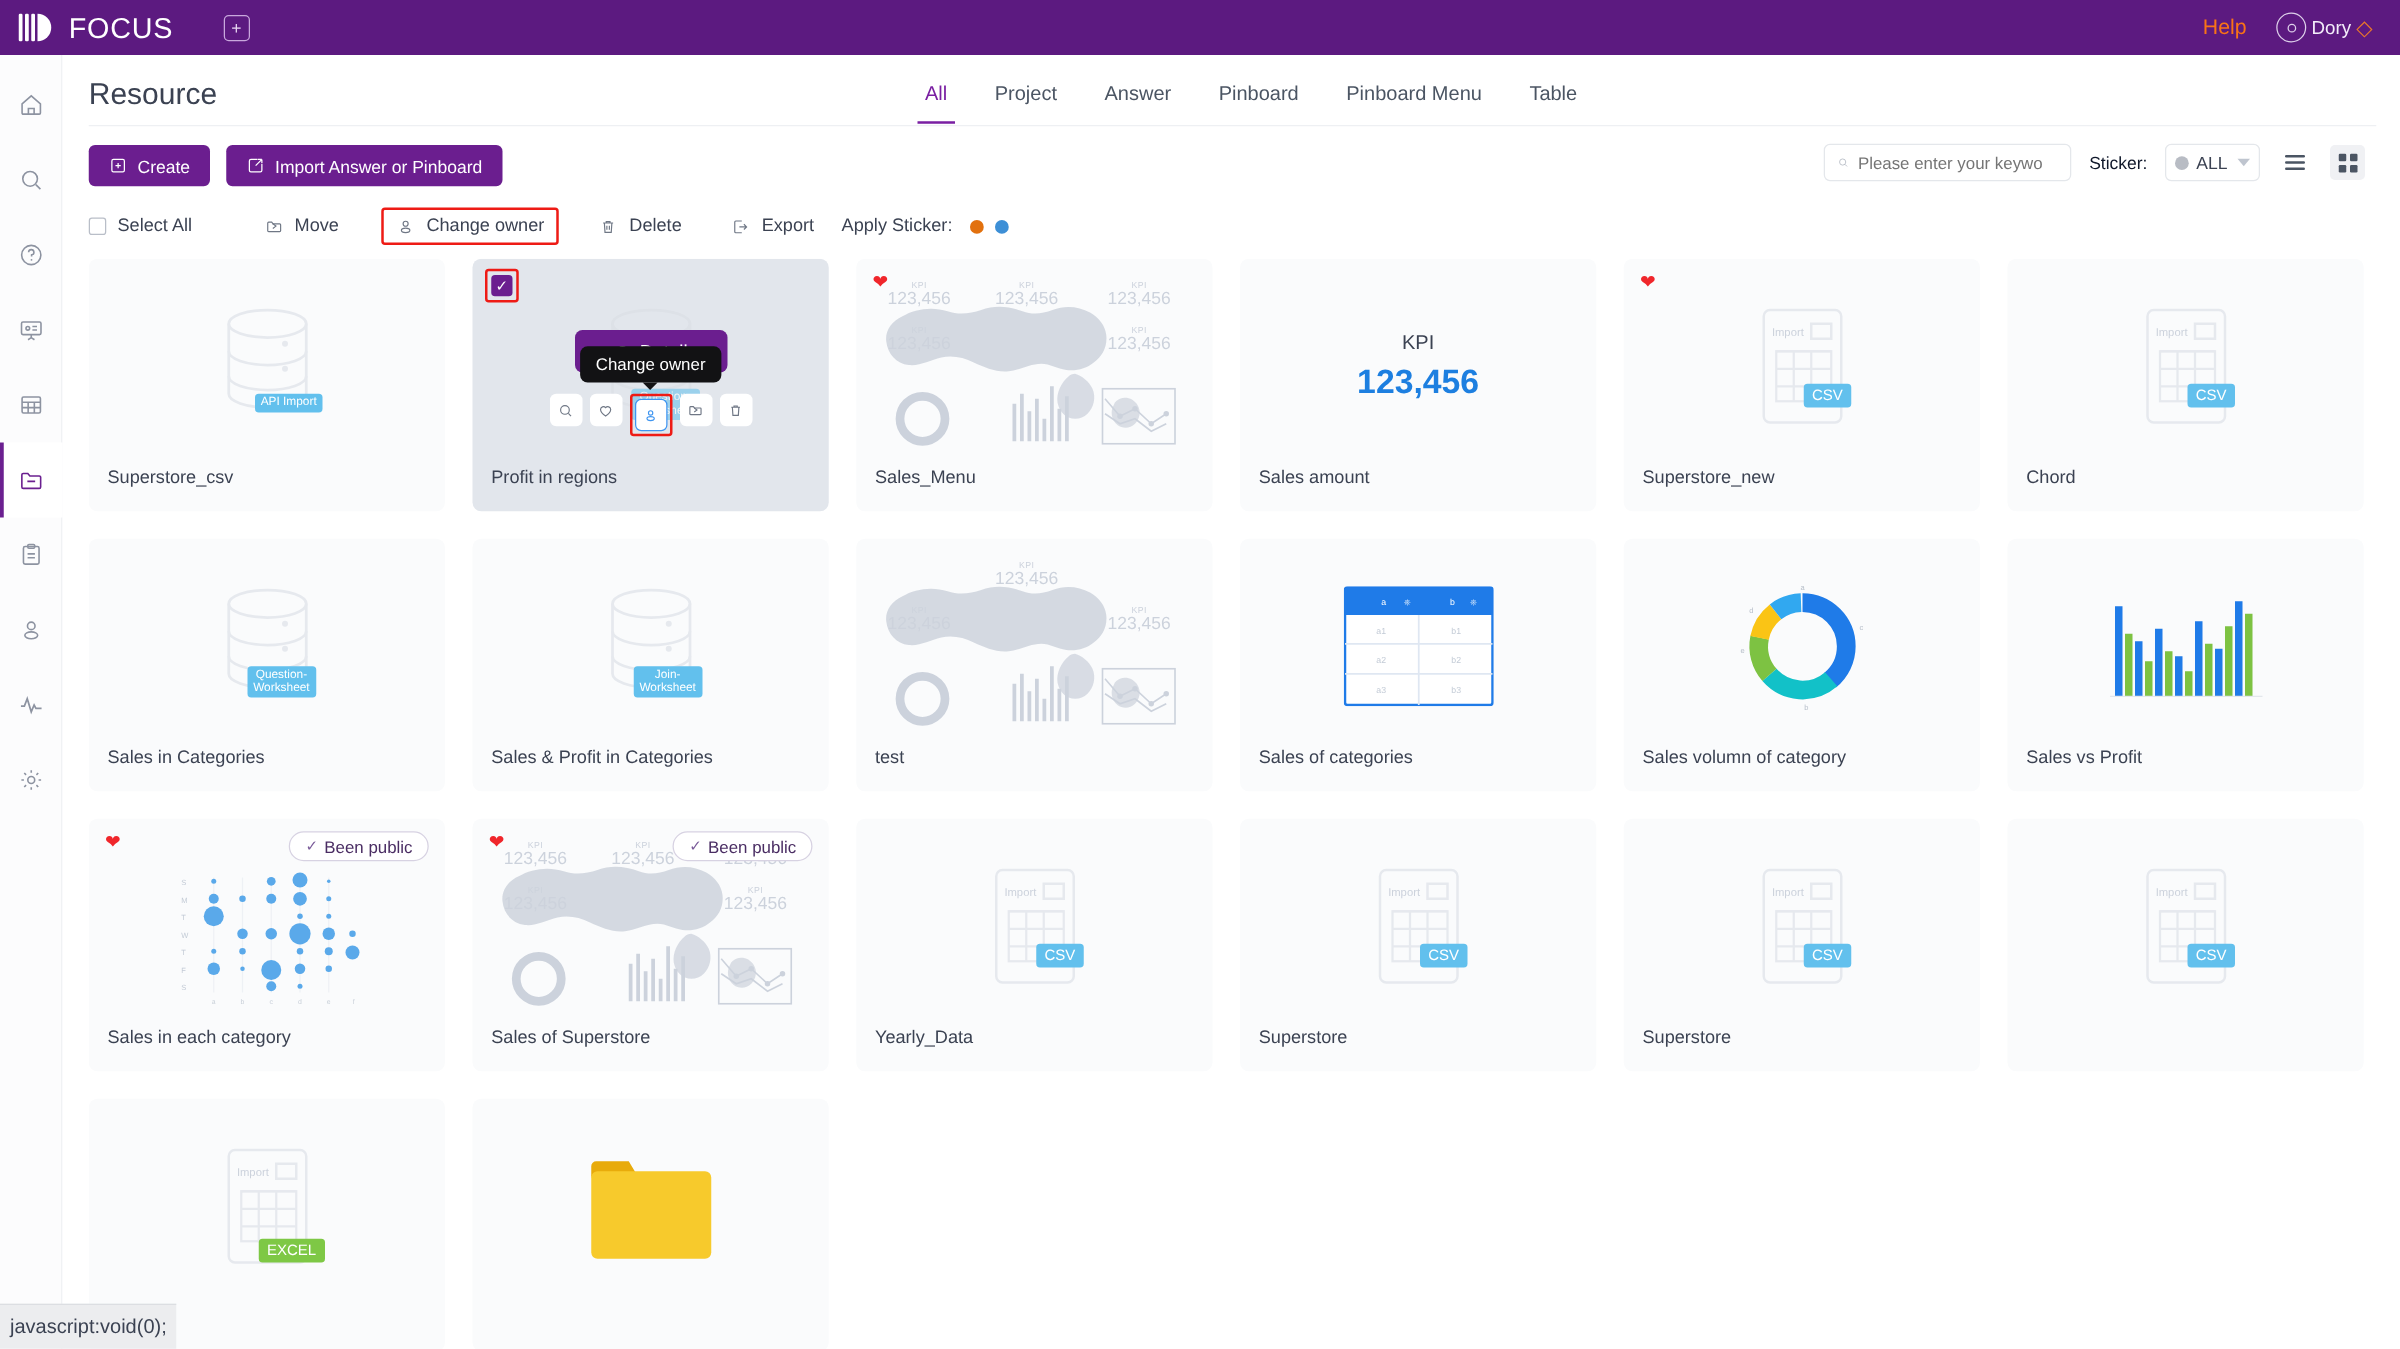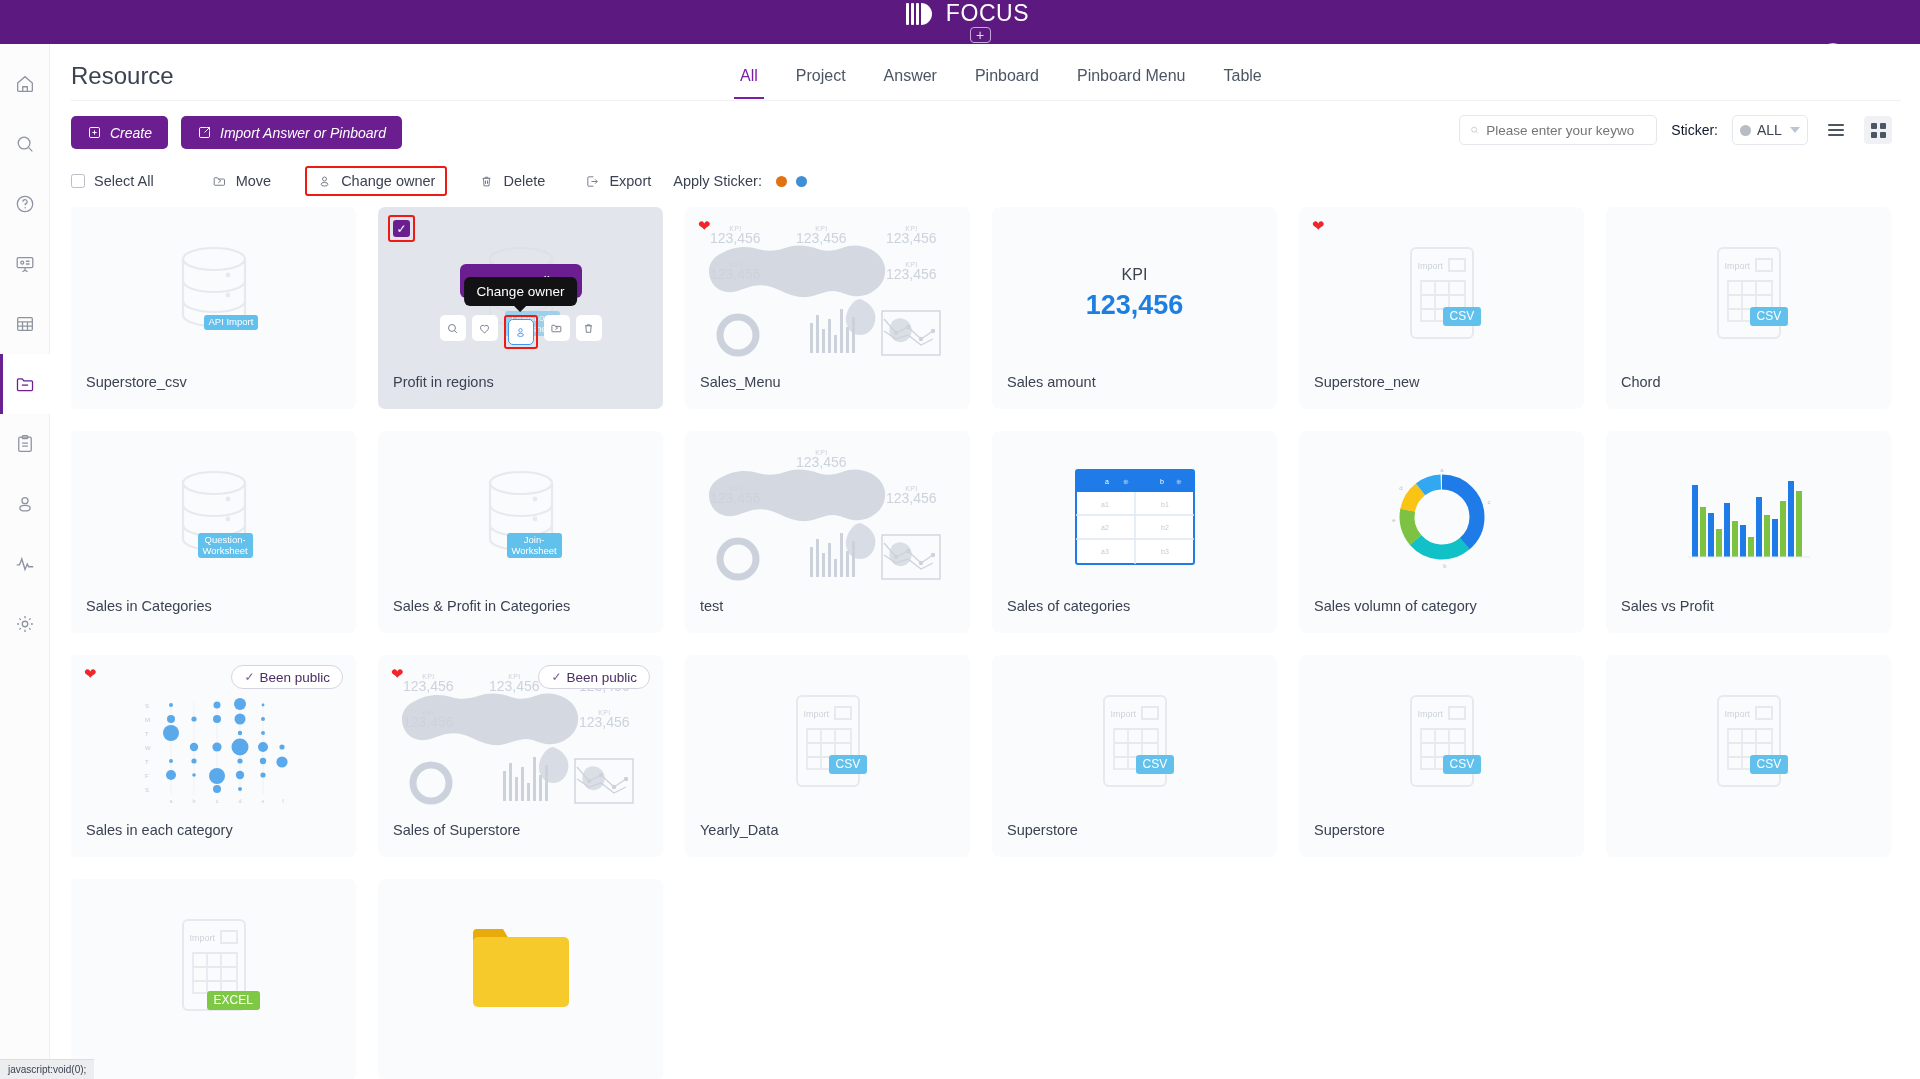--- a/index.html
+++ b/index.html
@@ -6,21 +6,21 @@
   html, body {
     width: 1920px; height: 1079px;
     font-family: "Liberation Sans", sans-serif;
     background: #ffffff;
     overflow: hidden;
     color: #2e3645;
   }
   
   .topbar {
     position: absolute; top:0; left:0; width:1920px; height:44px;
-    background:#5c1a80; display:flex; align-items:center;flex-direction:column;
+    background:#5c1a80; display:flex; align-items:center;
   }
   .logo-wrap { display:flex; align-items:center; margin-left:14px; gap:7px; }
   .logo-mark { width:34px; height:26px; position:relative; }
   .logo-mark .b1,.logo-mark .b2,.logo-mark .b3 {
     position:absolute; top:2px; width:3px; height:22px; background:#fff; border-radius:1px;
   }
   .logo-mark .b1 { left:1px; }
   .logo-mark .b2 { left:6px; }
   .logo-mark .b3 { left:11px; }
   .logo-mark .half {
@@ -69,21 +69,21 @@
   .tab.active:after {
     content:""; position:absolute; left:-6px; right:-6px; bottom:0; height:2.5px; background:#7a1fa2;
   }
   .head-rule { position:absolute; left:21px; top:56px; width:1830px; height:1px; background:#eef0f3; }
 
   
   .act-row { position:absolute; left:21px; top:72px; display:flex; align-items:center; gap:13px; }
   .btn-primary {
     background:#6b1e8f; color:#fff; border:none; border-radius:5px; height:33px;
     padding:0 16px; font-size:14px; display:flex; align-items:center; gap:8px;
-    font-family:"Liberation Sans", sans-serif; cursor:pointer;font-style:italic;
+    font-family:"Liberation Sans", sans-serif; cursor:pointer;
   }
   .btn-primary svg { display:block; }
 
   .right-tools { position:absolute; right:28px; top:71px; display:flex; align-items:center; gap:14px; }
   .search-box {
     width:198px; height:30px; border:1px solid #e4e7eb; border-radius:5px; background:#fff;
     display:flex; align-items:center; gap:7px; padding:0 10px;
   }
   .search-box input {
     border:none; outline:none; font-size:13.5px; color:#9aa1ad; width:160px;
@@ -177,22 +177,22 @@
   .kpi-big { text-align:center; }
   .kpi-lbl { font-size:16px; color:#3b4252; margin-bottom:6px; }
   .kpi-val { font-size:27px; color:#1d7fe0; font-weight:700; }
   .map-art { position:relative; width:255px; height:140px; }
   .mini-kpi { position:absolute; color:#ccd2dc; text-align:center; }
   .mini-kpi .l { font-size:7px; display:block; letter-spacing:.3px; }
   .mini-kpi .v { font-size:14px; display:block; margin-top:-2px; }
 
   
   .statusbar {
-    position:absolute; left:0; bottom:0; height:20px; background:#ecedef;
-    font-size:10px; color:#3b4252; display:flex; align-items:center; padding:0 8px;
+    position:absolute; left:0; bottom:0; height:36px; background:#ecedef;
+    font-size:16px; color:#3b4252; display:flex; align-items:center; padding:0 8px;
     border-top:1px solid #dcdee2; z-index:40;
   }
 </style>
 </head>
 <body>
 
 <div class="topbar">
   <div class="logo-wrap">
     <div class="logo-mark">
       <span class="b1"></span>

